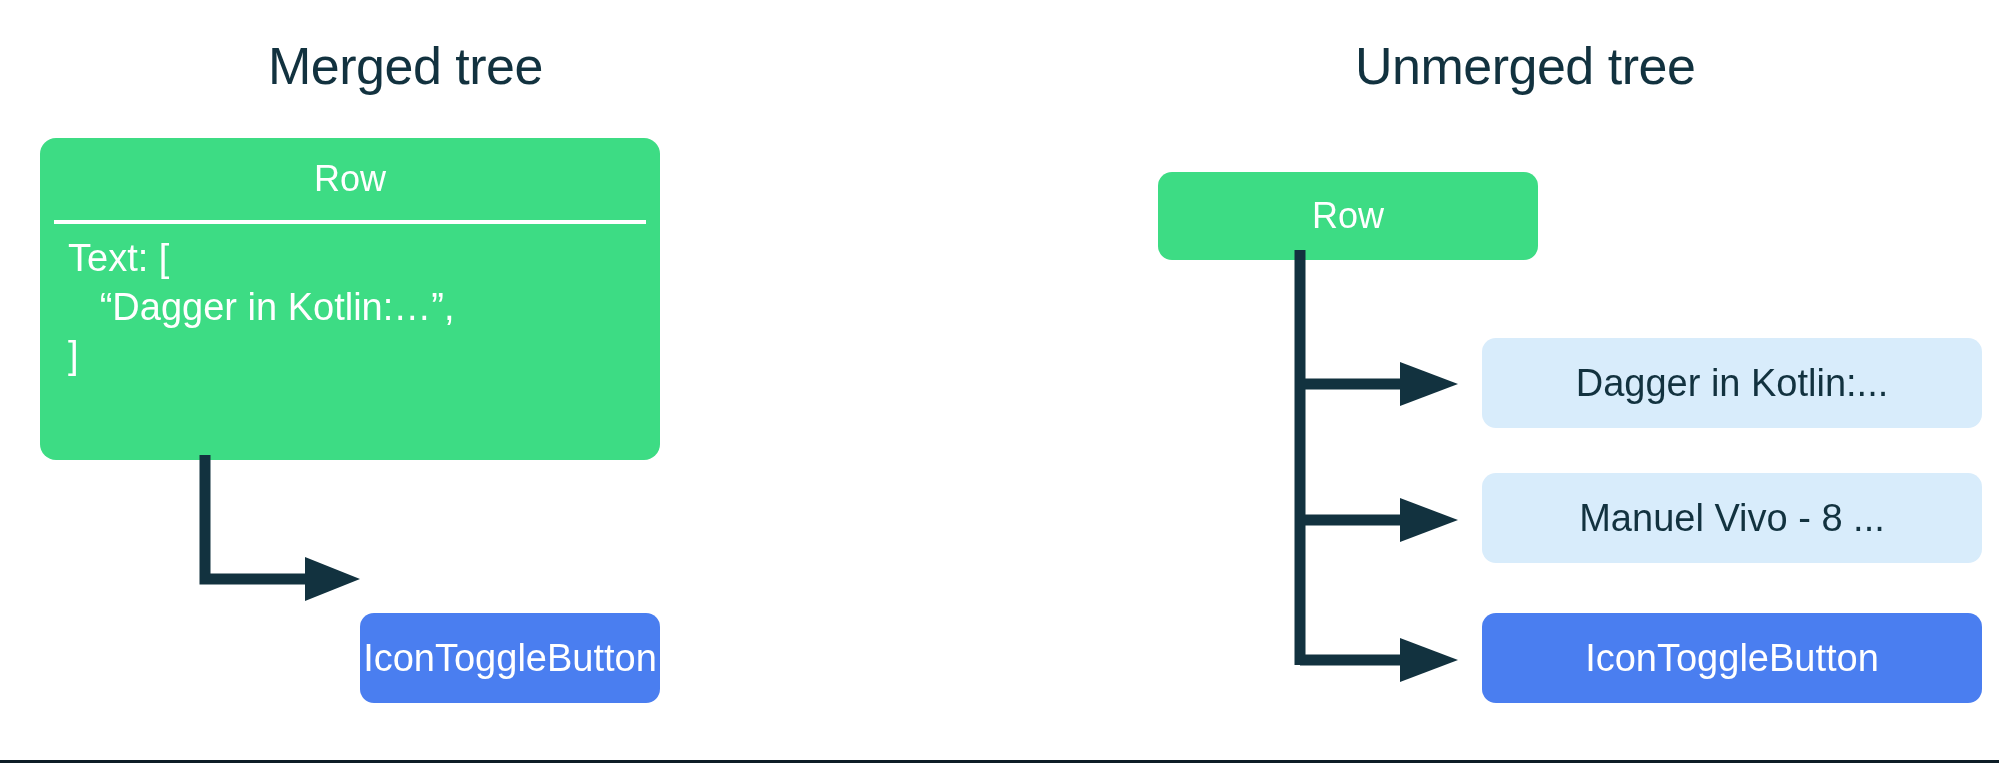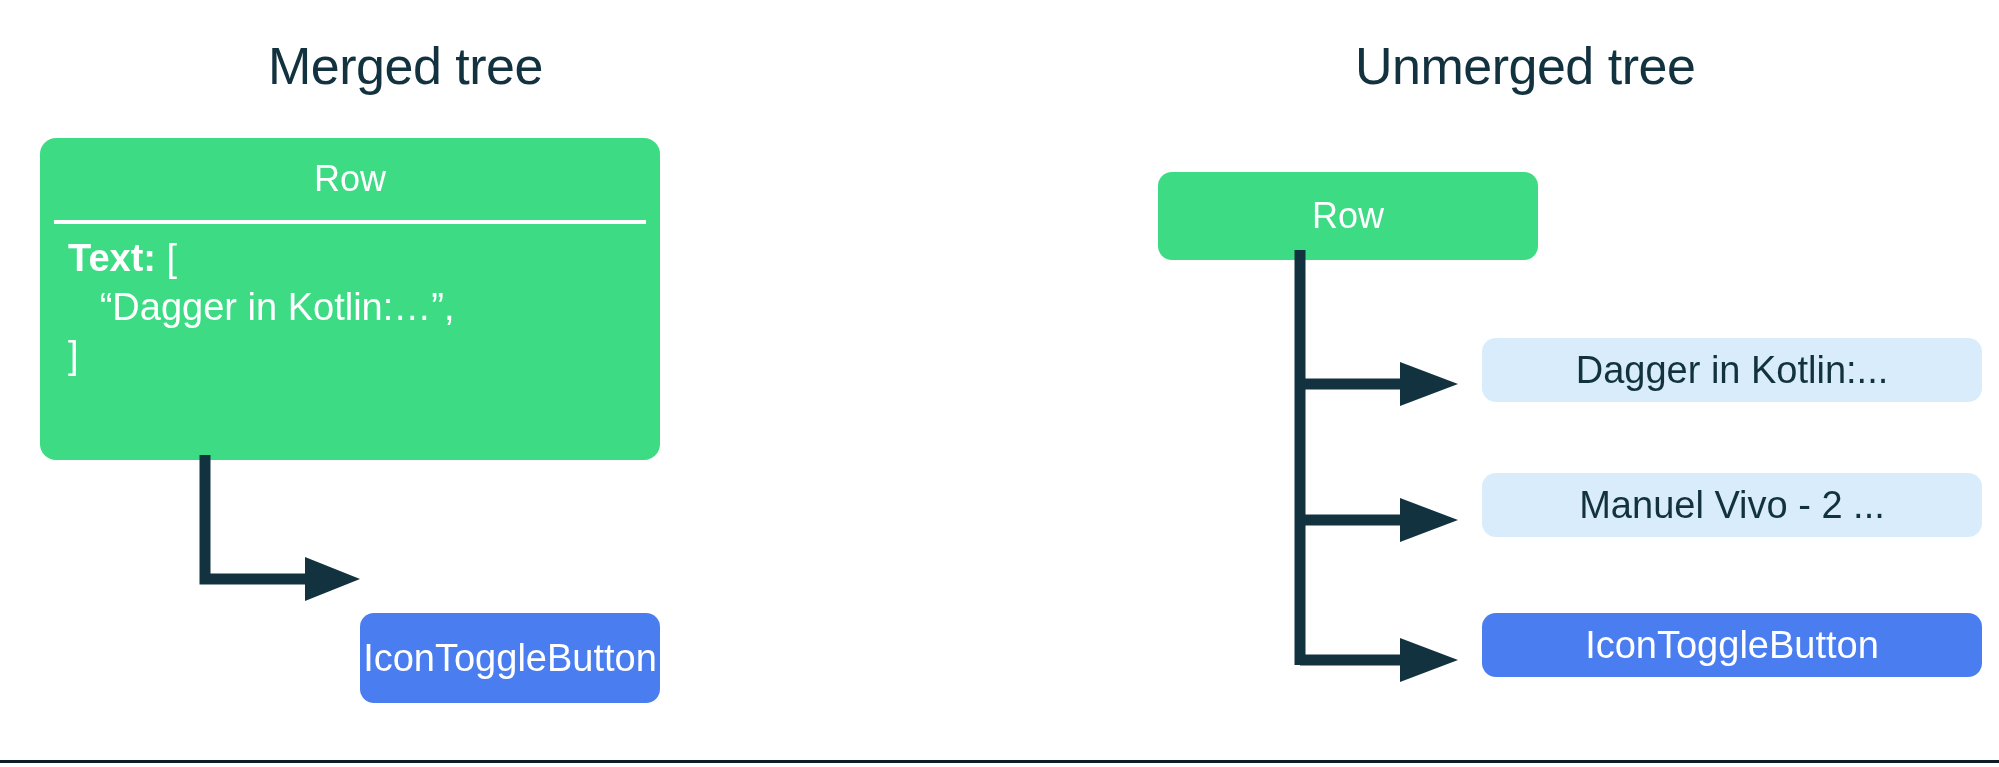--- a/index.html
+++ b/index.html
@@ -86,21 +86,21 @@
   #merged-text-block {
     position: absolute;
     left: 28px;
     top: 96px;
     right: 14px;
     font-size: 38px;
     color: #ffffff;
     line-height: 1.28;
   }
   #merged-text-block .ln { display: block; white-space: pre; }
-  #merged-text-block .key { font-weight: 700; }
+  #merged-text-block .key { font-weight: 400; }
 
   #merged-child {
     left: 360px;
     top: 613px;
     width: 300px;
     height: 90px;
     font-size: 38px;
   }
 
   
@@ -117,21 +117,21 @@
   #unmerged-root {
     left: 1158px;
     top: 172px;
     width: 380px;
     height: 88px;
     font-size: 36px;
   }
   .unmerged-child {
     left: 1482px;
     width: 500px;
-    height: 64px;
+    height: 90px;
     font-size: 38px;
   }
   #unmerged-child-0 { top: 338px; }
   #unmerged-child-1 { top: 473px; }
   #unmerged-child-2 { top: 613px; }
 
   #unmerged-connector {
     position: absolute;
     left: 1290px;
     top: 250px;
@@ -184,17 +184,17 @@
   <path d="M 10 134 L 118 134" fill="none" stroke="#12323f" stroke-width="11"></path>
   <polygon points="110,112 168,134 110,156" fill="#12323f"></polygon>
   <path d="M 10 270 L 118 270" fill="none" stroke="#12323f" stroke-width="11"></path>
   <polygon points="110,248 168,270 110,292" fill="#12323f"></polygon>
   <path d="M 10 410 L 118 410" fill="none" stroke="#12323f" stroke-width="11"></path>
   <polygon points="110,388 168,410 110,432" fill="#12323f"></polygon>
 </svg>
 
 <div class="node node-lightblue unmerged-child" id="unmerged-child-0">Dagger in Kotlin:...</div>
 
-<div class="node node-lightblue unmerged-child" id="unmerged-child-1">Manuel Vivo - 2 ...</div>
+<div class="node node-lightblue unmerged-child" id="unmerged-child-1">Manuel Vivo - 8 ...</div>
 
 <div class="node node-blue unmerged-child" id="unmerged-child-2">IconToggleButton</div>
 
 <div id="bottom-rule"></div>
 
 </body></html>

